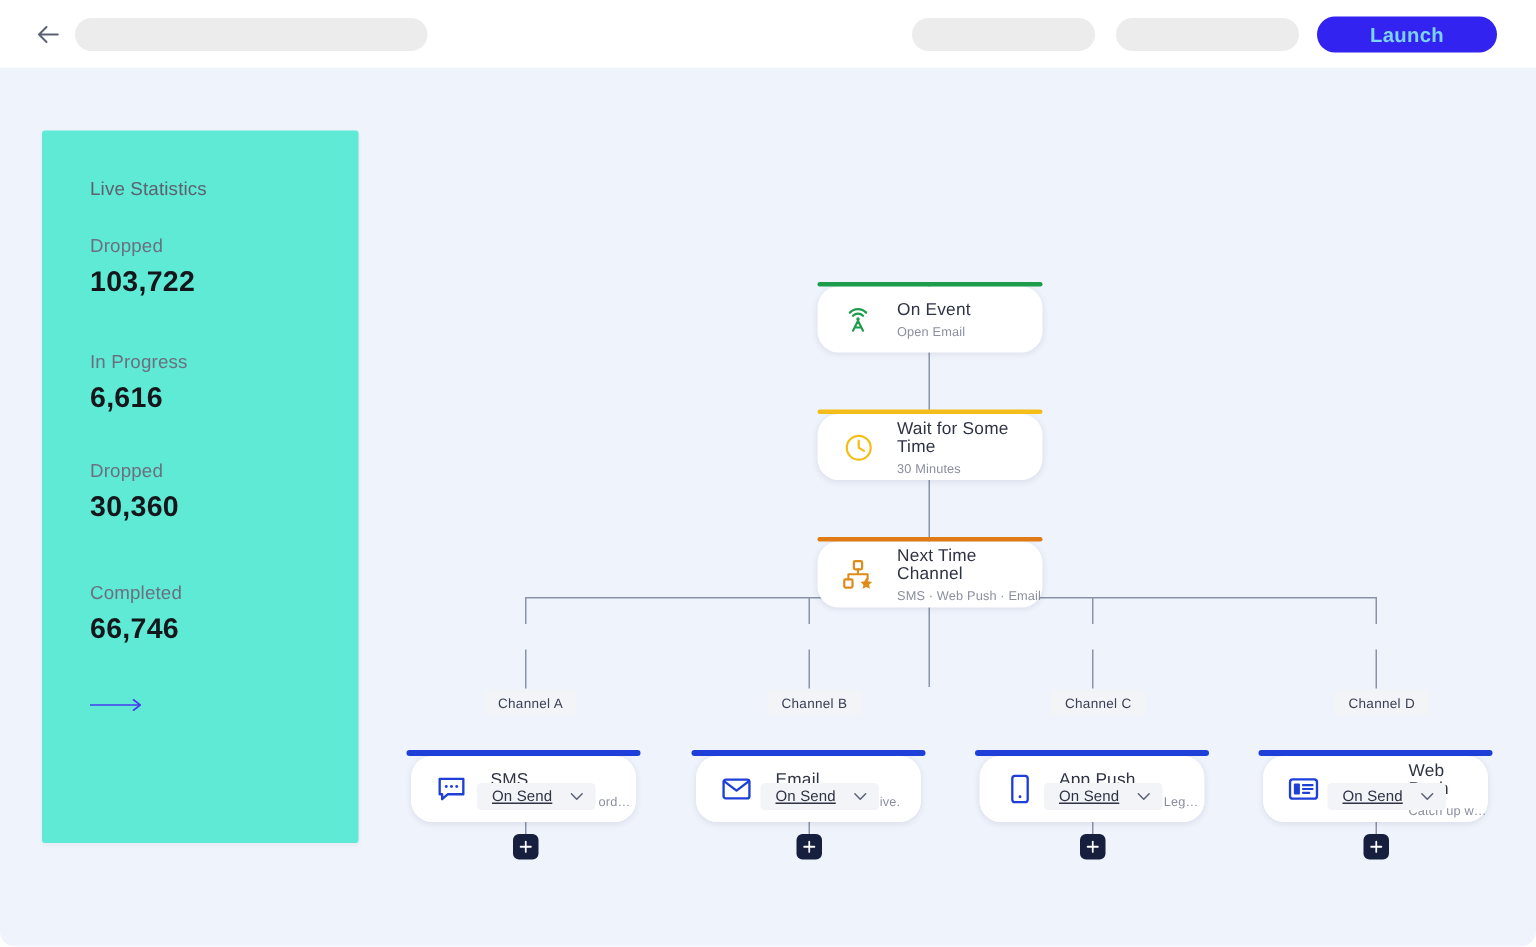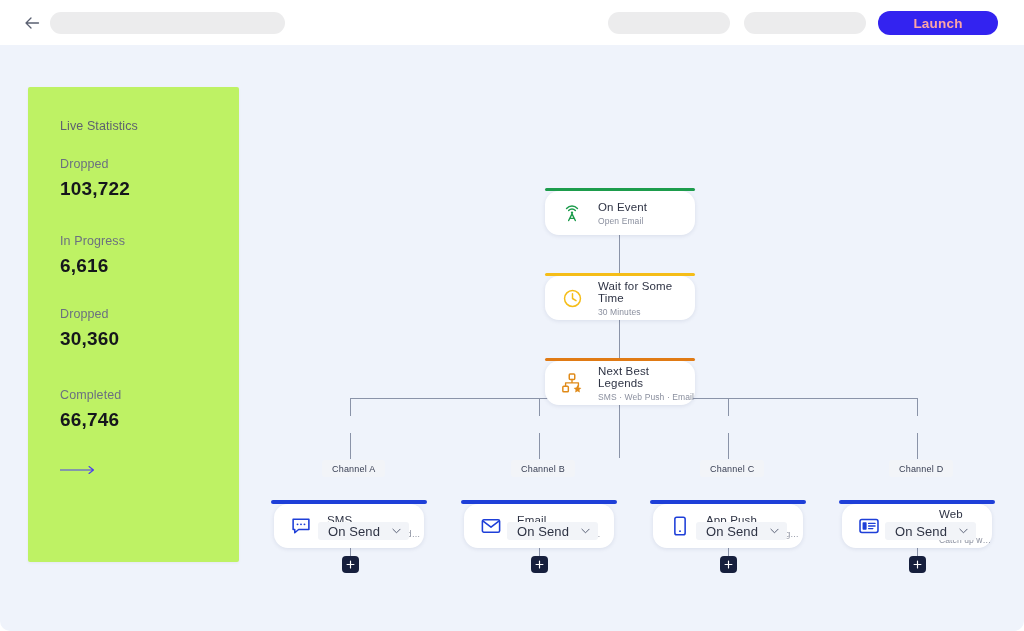--- a/index.html
+++ b/index.html
@@ -49,21 +49,21 @@
   .pill-title  { left: 50px;  top: 12px; width: 235px; }
   .pill-two    { left: 608px; top: 12px; width: 122px; }
   .pill-three  { left: 744px; top: 12px; width: 122px; }
 
   .launch-btn {
     position: absolute;
     left: 878px; top: 11px;
     width: 120px; height: 24px;
     background: #3323f0;
     border-radius: 999px;
-    color: #fca5a5;
+    color: #7dd3fc;
     font-size: 13.5px;
     font-weight: 700;
     letter-spacing: .2px;
     display: flex;
     align-items: center;
     justify-content: center;
     cursor: pointer;
     border: none;
     font-family: "Liberation Sans", sans-serif;
   }
@@ -79,21 +79,21 @@
     border-bottom-right-radius: 10px;
     overflow: hidden;
   }
 
   
   .stats-card {
     position: absolute;
     left: 28px; top: 42px;
     width: 211px;
     height: 475px;
-    background: #bef264;
+    background: #5eead4;
     border-radius: 2px;
     box-shadow: 0 1px 3px rgba(30,40,80,.05);
   }
 
   .stats-title {
     position: absolute;
     left: 32px; top: 32px;
     font-size: 12.5px;
     color: #5d6170;
     letter-spacing: .1px;
@@ -230,23 +230,24 @@
     background: #f2f4f8;
     border-radius: 3px;
     height: 18px;
     display: flex;
     align-items: center;
     gap: 12px;
     padding: 0 8px 0 10px;
     cursor: pointer;
   }
   .onsend-text {
-    font-size: 13px;
+    font-size: 10px;
     color: #2e3344;
     letter-spacing: .1px;
+    text-decoration: underline;
   }
   .onsend svg { display: block; }
 
   
   .plus-btn {
     position: absolute;
     width: 17px;
     height: 17px;
     background: #161f3d;
     border-radius: 4px;
@@ -375,21 +376,21 @@
       <div class="node-inner">
         <div class="node-icon">
           <svg width="22" height="22" viewBox="0 0 24 24" fill="none">
             <rect x="9" y="2.2" width="6" height="6" rx="1" stroke="#e08a18" stroke-width="1.6"></rect>
             <rect x="2" y="15.6" width="6" height="6" rx="1" stroke="#e08a18" stroke-width="1.6"></rect>
             <path d="M12 8.2v3.6M5 15.6v-3.8h14v3.8" stroke="#e08a18" stroke-width="1.5" stroke-linecap="round" stroke-linejoin="round"></path>
             <path d="M18.6 14.5l1.35 2.85 3 .45-2.2 2.2.55 3.1-2.7-1.5-2.7 1.5.55-3.1-2.2-2.2 3-.45z" fill="#e08a18" transform="translate(-0.6,-0.3) scale(0.96) translate(0.8,0.6)"></path>
           </svg>
         </div>
         <div class="node-text">
-          <div class="node-title">Next Best Legends</div>
+          <div class="node-title">Next Time Channel</div>
           <div class="node-sub">SMS · Web Push · Email</div>
         </div>
       </div>
     </div>
 
     <div class="chip" style="left:322px; top:415px;">Channel A</div>
     <div class="chip" style="left:511px; top:415px;">Channel B</div>
     <div class="chip" style="left:700px; top:415px;">Channel C</div>
     <div class="chip" style="left:889px; top:415px;">Channel D</div>
 

